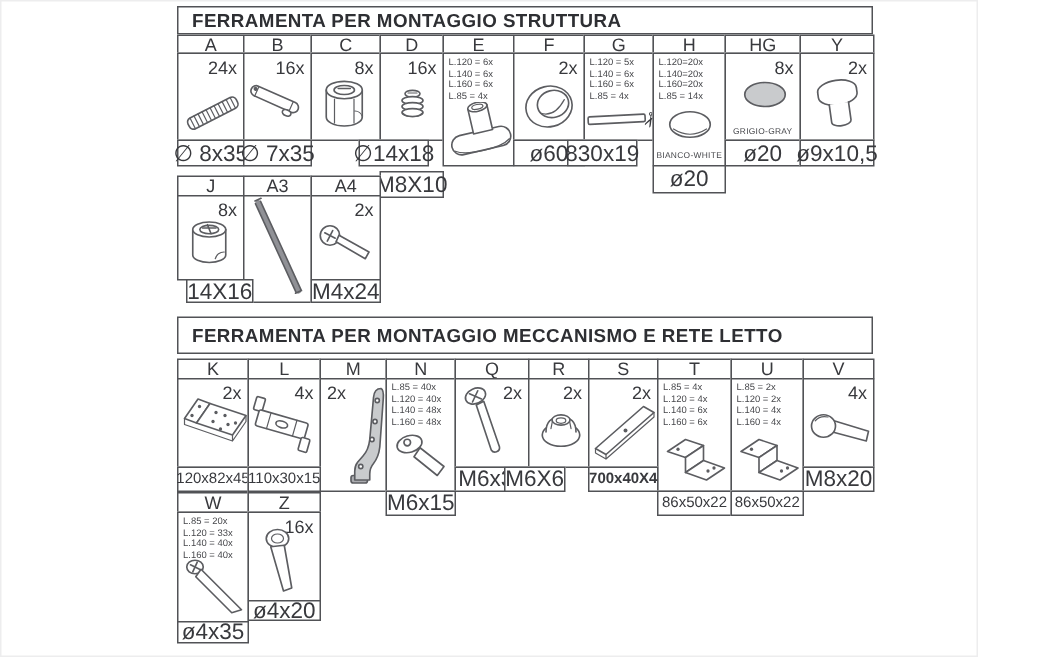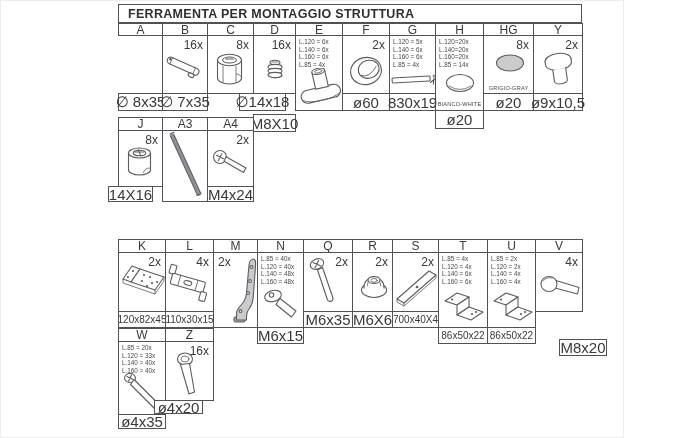--- a/index.html
+++ b/index.html
@@ -1,17 +1,17 @@
 <!DOCTYPE html>
 <html><head>
 <meta charset="utf-8">
 <style>
   html,body{margin:0;padding:0;background:#fff;}
   #page{position:relative;width:624px;height:438px;background:#ffffff;overflow:hidden;
-        font-family:"Liberation Sans","DejaVu Sans",sans-serif;box-shadow:inset 0 0 0 1px #ededee;}
+        font-family:"Liberation Sans","DejaVu Sans",sans-serif;box-shadow:inset 0 0 0 1px #ededee;padding-left:28px;}
   .cell{position:absolute;box-sizing:border-box;border:1px solid #515256;background:#fff;}
   .shead{position:absolute;box-sizing:border-box;border:1px solid #515256;background:#fff;
          display:flex;align-items:center;font-weight:bold;font-size:12.5px;letter-spacing:.3px;
          padding-left:9px;color:#2e2f33;}
   .letter{font-size:12px;display:flex;align-items:center;justify-content:center;color:#38393d;}
   .qty{font-size:12px;text-align:right;padding:2px 4px 0 0;color:#38393d;}
   .qty.left{text-align:left;padding:2px 0 0 4px;}
   .dim{font-size:15px;display:flex;align-items:center;justify-content:center;color:#38393d;white-space:nowrap;}
   .dim.sm{font-size:10px;}
   .qlines{font-size:6.3px;line-height:7.7px;padding:2px 0 0 3px;color:#46474b;white-space:nowrap;}
@@ -37,20 +37,29 @@
   <div class="cell letter" style="left:162px;top:23px;width:46px;height:13px;">B</div>
   <div class="cell letter" style="left:207px;top:23px;width:47px;height:13px;">C</div>
   <div class="cell letter" style="left:253px;top:23px;width:43px;height:13px;">D</div>
   <div class="cell letter" style="left:295px;top:23px;width:48px;height:13px;">E</div>
   <div class="cell letter" style="left:342px;top:23px;width:48px;height:13px;">F</div>
   <div class="cell letter" style="left:389px;top:23px;width:47px;height:13px;">G</div>
   <div class="cell letter" style="left:435px;top:23px;width:49px;height:13px;">H</div>
   <div class="cell letter" style="left:483px;top:23px;width:51px;height:13px;text-align:right;">HG</div>
   <div class="cell letter" style="left:533px;top:23px;width:50px;height:13px;">Y</div>
 
+  <div class="cell qty" style="left:118px;top:35px;width:45px;height:59px;">
+    <span>24x</span>
+    <svg class="icon" style="left:1px;top:14px;" width="43" height="44">
+      <g transform="translate(4,30) rotate(-27)">
+        <rect class="f" x="0" y="0" width="36" height="8" rx="3"></rect>
+        <path class="thin" d="M3 0v8M6 0v8M9 0v8M12 0v8M15 0v8M18 0v8M21 0v8M24 0v8M27 0v8M30 0v8M33 0v8"></path>
+      </g>
+    </svg>
+  </div>
   <div class="cell qty" style="left:162px;top:35px;width:46px;height:59px;">
     <span>16x</span>
     <svg class="icon" style="left:2px;top:14px;" width="43" height="44">
       <g transform="translate(4,6) rotate(24)">
         <rect class="f" x="0" y="0" width="34" height="7" rx="3.5"></rect>
         <path class="thin" d="M4 0v7M29 0v7"></path>
         <circle class="dot" cx="2.6" cy="2.4" r="1.3"></circle>
         <ellipse class="f" cx="28" cy="8.6" rx="3" ry="2"></ellipse>
       </g>
     </svg>
@@ -149,21 +158,21 @@
         <path class="f" d="M-6.5 9 L-6.5 21 a6.5 3 0 0 0 13 0 L6.5 9"></path>
       </g>
     </svg>
   </div>
 
   <div class="cell dim" style="left:118px;top:93px;width:45px;height:18px;">∅ 8x35</div>
   <div class="cell dim" style="left:162px;top:93px;width:46px;height:18px;">∅ 7x35</div>
   <div class="cell dim" style="left:207px;top:93px;width:47px;height:18px;margin-left:32px;">∅14x18</div>
   <div class="cell dim" style="left:253px;top:93px;width:43px;height:18px;margin-top:21px;">M8X10</div>
   <div class="cell dim" style="left:342px;top:93px;width:48px;height:18px;">ø60</div>
-  <div class="cell dim" style="left:389px;top:93px;width:47px;height:18px;">830x19</div>
+  <div class="cell dim" style="left:378px;top:93px;width:47px;height:18px;">830x19</div>
   <div class="cell dim" style="left:483px;top:93px;width:51px;height:18px;">ø20</div>
   <div class="cell dim" style="left:533px;top:93px;width:50px;height:18px;">ø9x10,5</div>
 
   <div class="cell dim" style="left:435px;top:110px;width:49px;height:19px;">ø20</div>
 
   <div class="cell letter" style="left:118px;top:117px;width:45px;height:14px;">J</div>
   <div class="cell letter" style="left:162px;top:117px;width:46px;height:14px;">A3</div>
   <div class="cell letter" style="left:207px;top:117px;width:47px;height:14px;">A4</div>
 
   <div class="cell qty" style="left:118px;top:130px;width:45px;height:57px;">
@@ -186,23 +195,24 @@
   </div>
   <div class="cell qty" style="left:207px;top:130px;width:47px;height:57px;">
     <span>2x</span>
     <svg class="icon" style="left:2px;top:14px;" width="43" height="40">
       <circle class="f" cx="10" cy="12" r="6.5"></circle>
       <path d="M6.5 10.2 l7 3.6 M11.8 8.7 l-3.6 7"></path>
       <path class="th" d="M18 16.5 L33 25"></path>
       <path class="f" d="M16 11.8 L36 23 L33.5 27.5 L14 16.2 Z"></path>
     </svg>
   </div>
-  <div class="cell dim" style="left:108px;top:186px;width:45px;height:16px;">14X16</div>
+  <div class="cell dim" style="left:124px;top:186px;width:45px;height:16px;">14X16</div>
   <div class="cell dim" style="left:207px;top:186px;width:47px;height:16px;">M4x24</div>
 
+  <div class="shead" style="left:118px;top:211px;width:464px;height:25px;">FERRAMENTA PER MONTAGGIO MECCANISMO E RETE LETTO</div>
 
   <div class="cell letter" style="left:118px;top:239px;width:48px;height:14px;">K</div>
   <div class="cell letter" style="left:165px;top:239px;width:49px;height:14px;">L</div>
   <div class="cell letter" style="left:213px;top:239px;width:45px;height:14px;">M</div>
   <div class="cell letter" style="left:257px;top:239px;width:47px;height:14px;">N</div>
   <div class="cell letter" style="left:303px;top:239px;width:50px;height:14px;">Q</div>
   <div class="cell letter" style="left:352px;top:239px;width:41px;height:14px;">R</div>
   <div class="cell letter" style="left:392px;top:239px;width:47px;height:14px;">S</div>
   <div class="cell letter" style="left:438px;top:239px;width:50px;height:14px;">T</div>
   <div class="cell letter" style="left:487px;top:239px;width:49px;height:14px;">U</div>
@@ -330,23 +340,23 @@
       <path class="th" d="M20 19 L38 24.5"></path>
       <path class="f" d="M18 13.5 L41 20.5 L39.5 27 L17 21 Z"></path>
       <ellipse class="f" cx="11" cy="17" rx="8" ry="7.5"></ellipse>
       <path class="thin" d="M5.5 13.5 a8 7 0 0 1 8.5 -2.5"></path>
     </svg>
   </div>
 
   <div class="cell dim sm" style="left:118px;top:311px;width:48px;height:17px;">120x82x45</div>
   <div class="cell dim sm" style="left:165px;top:311px;width:49px;height:17px;">110x30x15</div>
   <div class="cell dim" style="left:303px;top:311px;width:50px;height:17px;">M6x35</div>
-  <div class="cell dim" style="left:352px;top:311px;width:41px;height:17px;">M6X6</div>
-  <div class="cell dim sm" style="left:392px;top:311px;width:47px;height:17px;">700x40X4</div>
-  <div class="cell dim" style="left:559px;top:311px;width:48px;height:17px;margin-top:28px;">M8x20</div>
+  <div class="cell dim" style="left:336px;top:311px;width:41px;height:17px;">M6X6</div>
+  <div class="cell dim sm" style="left:392px;top:311px;width:47px;height:17px;font-weight:bold;">700x40X4</div>
+  <div class="cell dim" style="left:535px;top:311px;width:48px;height:17px;">M8x20</div>
 
   <div class="cell dim" style="left:257px;top:327px;width:47px;height:17px;">M6x15</div>
   <div class="cell dim sm" style="left:438px;top:327px;width:50px;height:17px;">86x50x22</div>
   <div class="cell dim sm" style="left:487px;top:327px;width:49px;height:17px;">86x50x22</div>
 
   <div class="cell letter" style="left:118px;top:328px;width:48px;height:14px;">W</div>
   <div class="cell letter" style="left:165px;top:328px;width:49px;height:14px;">Z</div>
 
   <div class="cell" style="left:118px;top:341px;width:48px;height:74px;">
     <div class="qlines">
@@ -364,16 +374,16 @@
   </div>
   <div class="cell" style="left:165px;top:341px;width:49px;height:60px;">
     <div class="qty" style="position:absolute;top:0;right:0;left:0;"><span>16x</span></div>
     <svg class="icon" style="left:4px;top:8px;" width="42" height="50">
       <ellipse class="f" cx="15" cy="9" rx="7.5" ry="6"></ellipse>
       <ellipse class="thin" cx="15" cy="9" rx="4" ry="3"></ellipse>
       <path class="th" d="M15 17 L20 40"></path>
       <path class="f" d="M10.5 14.5 L19 44 L24.5 42 L19.5 13.5 Z"></path>
     </svg>
   </div>
-  <div class="cell dim" style="left:154px;top:400px;width:49px;height:14px;">ø4x20</div>
+  <div class="cell dim" style="left:165px;top:400px;width:49px;height:14px;">ø4x20</div>
   <div class="cell dim" style="left:118px;top:414px;width:48px;height:15px;">ø4x35</div>
 
 </div>
 
 </body></html>

